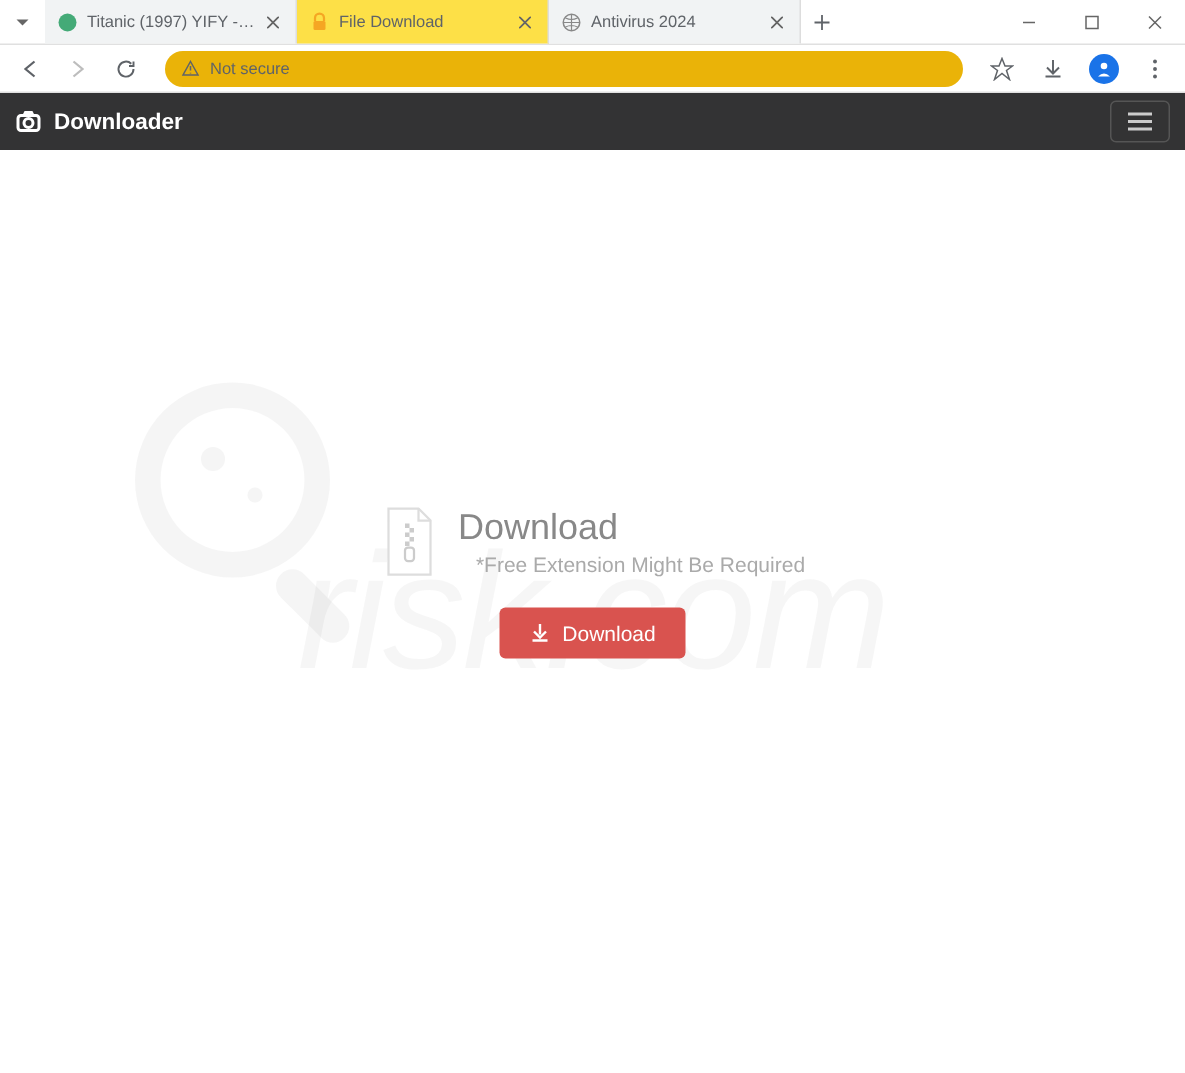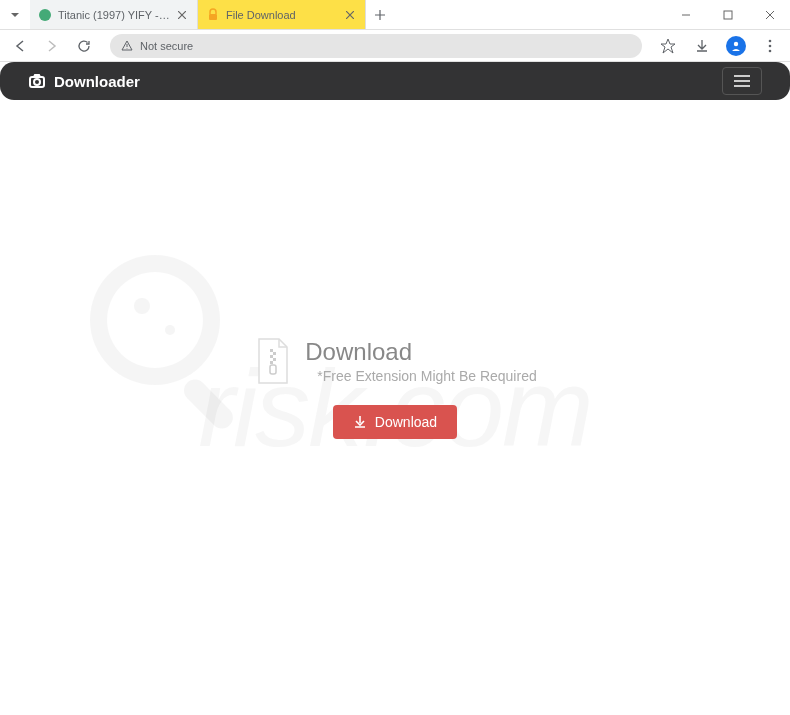--- a/index.html
+++ b/index.html
@@ -21,32 +21,32 @@
     .newtab svg { width: 12px; height: 12px; fill: #5f6368; }
     .window-controls { display: flex; align-items: center; padding-right: 6px; gap: 14px; }
     .win-btn { width: 28px; height: 28px; display: flex; align-items: center; justify-content: center; cursor: pointer; }
     .win-btn svg { width: 10px; height: 10px; stroke: #666; fill: none; stroke-width: 1; }
 
     
     .toolbar { height: 32px; background: #fff; display: flex; align-items: center; padding: 0 8px; gap: 8px; border-bottom: 1px solid #e0e0e0; }
     .nav-btn { width: 24px; height: 24px; display: flex; align-items: center; justify-content: center; cursor: pointer; }
     .nav-btn svg { width: 14px; height: 14px; fill: #5f6368; }
     .nav-btn.disabled svg { fill: #bdbdbd; }
-    .addressbar { flex: 1; height: 24px; background: #e5e5e5; border-radius: 12px; display: flex; align-items: center; padding: 0 10px; margin: 0 6px; }
+    .addressbar { flex: 1; height: 24px; background: #eab308; border-radius: 12px; display: flex; align-items: center; padding: 0 10px; margin: 0 6px; }
     .addr-icon { width: 14px; height: 14px; margin-right: 6px; display: flex; align-items: center; justify-content: center; }
     .addr-icon svg { width: 12px; height: 12px; fill: #5f6368; }
     .addr-text { font-size: 11px; color: #5f6368; }
     .toolbar-right { display: flex; align-items: center; gap: 10px; }
     .tb-icon { width: 24px; height: 24px; display: flex; align-items: center; justify-content: center; cursor: pointer; }
     .tb-icon svg { width: 16px; height: 16px; fill: #5f6368; }
     .profile-icon { width: 20px; height: 20px; border-radius: 50%; background: #1a73e8; display: flex; align-items: center; justify-content: center; }
     .profile-icon svg { width: 12px; height: 12px; fill: #fff; }
 
     
-    .page-header { height: 38px; background: #333334; display: flex; align-items: center; justify-content: space-between; padding: 0 28px; border-radius: 14px; }
+    .page-header { height: 38px; background: #333334; display: flex; align-items: center; justify-content: space-between; padding: 0 10px; }
     .brand { display: flex; align-items: center; gap: 8px; color: #fff; }
     .brand-icon { width: 18px; height: 18px; }
     .brand-icon svg { width: 18px; height: 18px; fill: none; stroke: #fff; stroke-width: 2; }
     .brand-text { font-size: 15px; font-weight: 600; }
     .hamburger { width: 40px; height: 28px; border: 1px solid #555; border-radius: 4px; display: flex; align-items: center; justify-content: center; cursor: pointer; }
     .hamburger svg { width: 18px; height: 14px; stroke: #ccc; stroke-width: 2; fill: none; }
 
     
     .main { position: relative; height: calc(715px - 30px - 32px - 38px); background: #fff; display: flex; align-items: center; justify-content: center; }
     .watermark { position: absolute; inset: 0; display: flex; align-items: center; justify-content: center; pointer-events: none; }
@@ -92,20 +92,34 @@
       </span>
     </div>
     <div class="tab active">
       <span class="tab-favicon">
         <svg viewBox="0 0 14 14">
             <rect x="3" y="6" width="8" height="6" fill="#f5a623" rx="1"></rect>
             <path d="M4 6 V4 a3 3 0 0 1 6 0 V6" fill="none" stroke="#f5a623" stroke-width="1.5"></path>
           </svg>
       </span>
       <span class="tab-title">File Download</span>
+      <span class="tab-close">
+        <svg viewBox="0 0 8 8">
+            <path d="M0 0 L8 8 M8 0 L0 8" stroke="#666" stroke-width="1.2"></path>
+          </svg>
+      </span>
+    </div>
+    <div class="tab">
+      <span class="tab-favicon">
+        <svg viewBox="0 0 14 14">
+            <circle cx="7" cy="7" r="5.5" fill="none" stroke="#888" stroke-width="1"></circle>
+            <path d="M2 7 H12 M7 2 V12 M3 4 Q7 6 11 4 M3 10 Q7 8 11 10" fill="none" stroke="#888" stroke-width="0.8"></path>
+          </svg>
+      </span>
+      <span class="tab-title">Antivirus 2024</span>
       <span class="tab-close">
         <svg viewBox="0 0 8 8">
             <path d="M0 0 L8 8 M8 0 L0 8" stroke="#666" stroke-width="1.2"></path>
           </svg>
       </span>
     </div>
     <div class="newtab">
       <svg viewBox="0 0 12 12">
           <path d="M6 1 V11 M1 6 H11" stroke="#5f6368" stroke-width="1.2"></path>
         </svg>

